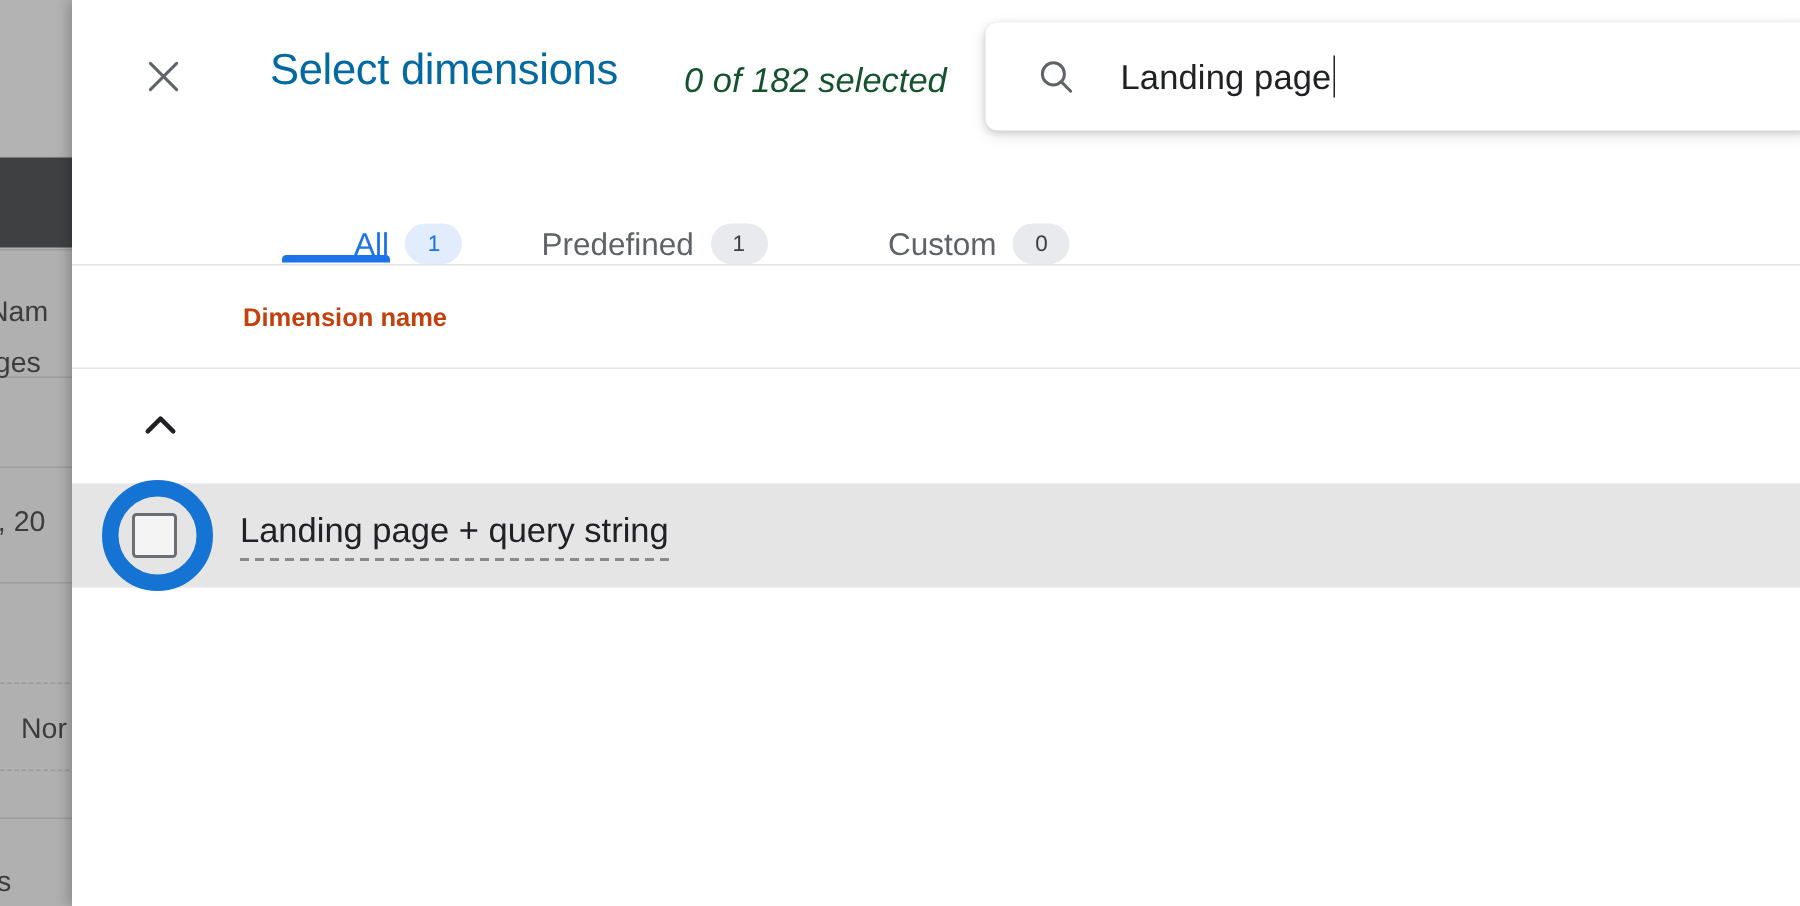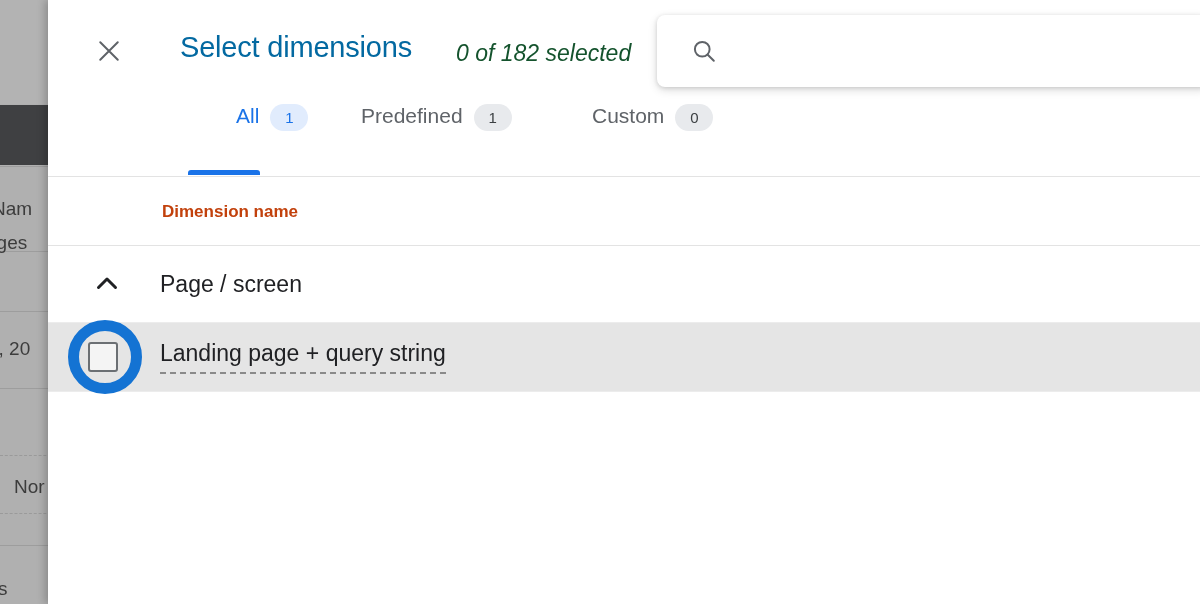--- a/index.html
+++ b/index.html
@@ -137,21 +137,21 @@
   
   .tabs {
     position: absolute;
     left: 0; top: 104px;
     width: 1152px; height: 72px;
   }
   .tab {
     position: absolute;
     top: 0; height: 72px;
     display: flex;
-    align-items: flex-start;
+    align-items: flex-end;
     gap: 11px;
     cursor: pointer;
   }
   .tab-label {
     font-size: 21px;
     color: #5f6368;
     white-space: nowrap;
   }
   .tab.active .tab-label { color: #1a73e8; }
   .tab-badge {
@@ -306,20 +306,24 @@
       <div class="dialog-title">Select dimensions</div>
       <div class="dialog-subtitle">0 of 182 selected</div>
 
       <div class="search-box">
         <span class="search-icon">
           <svg width="28" height="28" viewBox="0 0 24 24" aria-hidden="true">
             <circle cx="10.5" cy="10.5" r="6.3" stroke="#5f6368" stroke-width="1.7" fill="none"></circle>
             <path d="M15.2 15.2 L20.4 20.4" stroke="#5f6368" stroke-width="1.7" stroke-linecap="round"></path>
           </svg>
         </span>
+        <div class="search-text-wrap">
+          <span class="search-value">Landing page</span>
+            <span class="caret"></span>
+        </div>
       </div>
     </div>
 
     <div class="tabs">
       <div class="tab active" style="left:188px;">
         <span class="tab-label">All</span>
         <span class="tab-badge">1</span>
       </div>
       <div class="tab" style="left:313px;">
         <span class="tab-label">Predefined</span>
@@ -336,21 +340,20 @@
     <div class="col-head">
       <div class="col-head-label">Dimension name</div>
     </div>
 
     <div class="group-row">
       <span class="group-chevron">
         <svg width="34" height="34" viewBox="0 0 24 24" aria-hidden="true">
           <path d="M6 14.5 L12 8.5 L18 14.5" stroke="#202124" stroke-width="2.1" fill="none" stroke-linecap="round" stroke-linejoin="round"></path>
         </svg>
       </span>
-      <span class="group-label">Page / screen</span>
     </div>
 
     <div class="dim-row">
       <span class="dim-checkbox"></span>
       <span class="dim-label">Landing page + query string</span>
     </div>
 
   </div>
 
   <div class="annot-ring"></div>

